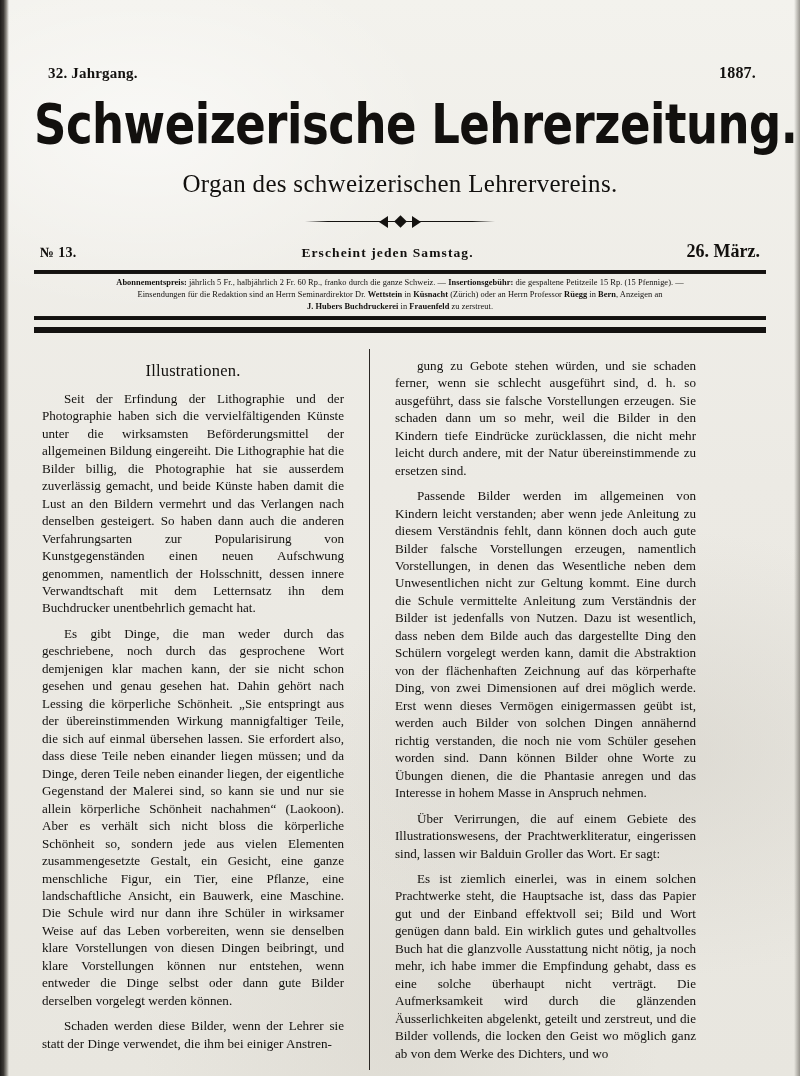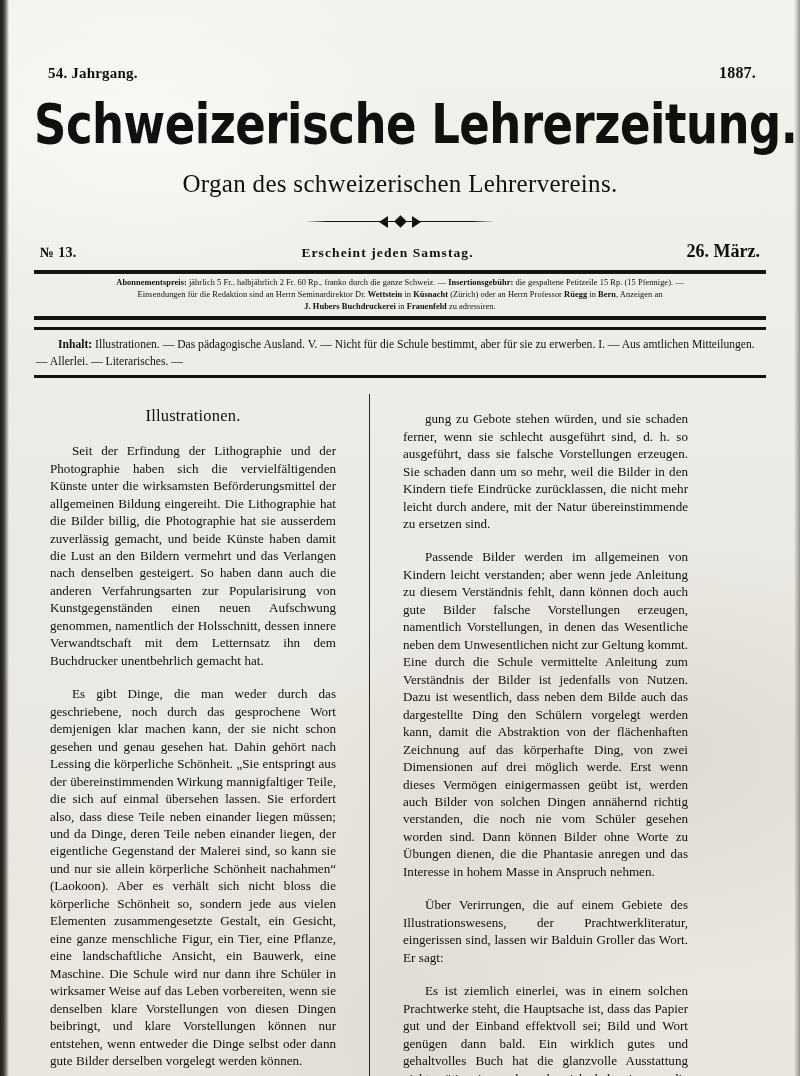--- a/index.html
+++ b/index.html
@@ -171,41 +171,41 @@
 
   .article-title {
     text-align: center;
     font-size: 16.5px;
     margin: 12px 0 9px;
     font-weight: normal;
     letter-spacing: .2px;
   }
 
   p.body {
-    margin: 16px;
+    margin: 8px;
     font-size: 13.1px;
     line-height: 1.335;
     text-align: justify;
     text-indent: 22px;
     hyphens: manual;
     word-spacing: .2px;
   }
 </style>
 </head>
 <body>
 
 <div class="page">
 
   <div class="scan-edge-left"></div>
   <div class="scan-edge-right"></div>
 
   <div class="content">
 
     <div class="topline">
-      <span class="jahrgang">54. Jahrgang.</span>
+      <span class="jahrgang">32. Jahrgang.</span>
       <span class="jahr">1887.</span>
     </div>
 
     <div class="masthead">Schweizerische Lehrerzeitung.</div>
 
     <div class="subtitle">Organ des schweizerischen Lehrervereins.</div>
 
     <div class="ornament">
       <div class="bar"></div>
       <div class="ar l"></div>
@@ -219,30 +219,29 @@
       <span class="date">26. März.</span>
     </div>
 
     <div class="gap-a"></div>
     <div class="rule-thick"></div>
     <div class="rule-thin"></div>
 
     <div class="notice">
       <span class="ln"><b>Abonnementspreis:</b><span> jährlich 5 Fr., halbjährlich 2 Fr. 60 Rp., franko durch die ganze Schweiz. — </span><b>Insertionsgebühr:</b><span> die gespaltene Petitzeile 15 Rp. (15 Pfennige). —</span></span>
       <span class="ln"><span>Einsendungen für die Redaktion sind an Herrn Seminardirektor Dr. </span><b>Wettstein</b><span> in </span><b>Küsnacht</b><span> (Zürich) oder an Herrn Professor </span><b>Rüegg</b><span> in </span><b>Bern</b><span>, Anzeigen an</span></span>
-      <span class="ln"><b>J. Hubers Buchdruckerei</b><span> in </span><b>Frauenfeld</b><span> zu adressiren.</span></span>
+      <span class="ln"><b>J. Hubers Buchdruckerei</b><span> in </span><b>Frauenfeld</b><span> zu zerstreut.</span></span>
     </div>
 
     <div class="rule-thin"></div>
     <div class="rule-thick"></div>
 
     <div class="gap-b"></div>
 
     <div class="rule-thick"></div>
-    <div class="inhalt"><b>Inhalt:</b><span> Illustrationen. — Das pädagogische Ausland. V. — Nicht für die Schule bestimmt, aber für sie zu erwerben. I. — Aus amtlichen Mitteilungen. — Allerlei. — Literarisches. —</span></div>
     <div class="rule-thick"></div>
 
     <div class="columns">
 
       <div class="col left">
         <h1 class="article-title">Illustrationen.</h1>
         <p class="body">Seit der Erfindung der Lithographie und der Photographie haben sich die vervielfältigenden Künste unter die wirksamsten Beförderungsmittel der allgemeinen Bildung eingereiht. Die Lithographie hat die Bilder billig, die Photographie hat sie ausserdem zuverlässig gemacht, und beide Künste haben damit die Lust an den Bildern vermehrt und das Verlangen nach denselben gesteigert. So haben dann auch die anderen Verfahrungsarten zur Popularisirung von Kunstgegenständen einen neuen Aufschwung genommen, namentlich der Holsschnitt, dessen innere Verwandtschaft mit dem Letternsatz ihn dem Buchdrucker unentbehrlich gemacht hat.</p>
         <p class="body">Es gibt Dinge, die man weder durch das geschriebene, noch durch das gesprochene Wort demjenigen klar machen kann, der sie nicht schon gesehen und genau gesehen hat. Dahin gehört nach Lessing die körperliche Schönheit. „Sie entspringt aus der übereinstimmenden Wirkung mannigfaltiger Teile, die sich auf einmal übersehen lassen. Sie erfordert also, dass diese Teile neben einander liegen müssen; und da Dinge, deren Teile neben einander liegen, der eigentliche Gegenstand der Malerei sind, so kann sie und nur sie allein körperliche Schönheit nachahmen“ (Laokoon). Aber es verhält sich nicht bloss die körperliche Schönheit so, sondern jede aus vielen Elementen zusammengesetzte Gestalt, ein Gesicht, eine ganze menschliche Figur, ein Tier, eine Pflanze, eine landschaftliche Ansicht, ein Bauwerk, eine Maschine. Die Schule wird nur dann ihre Schüler in wirksamer Weise auf das Leben vorbereiten, wenn sie denselben klare Vorstellungen von diesen Dingen beibringt, und klare Vorstellungen können nur entstehen, wenn entweder die Dinge selbst oder dann gute Bilder derselben vorgelegt werden können.</p>
         <p class="body">Schaden werden diese Bilder, wenn der Lehrer sie statt der Dinge verwendet, die ihm bei einiger Anstren-</p>
       </div>

